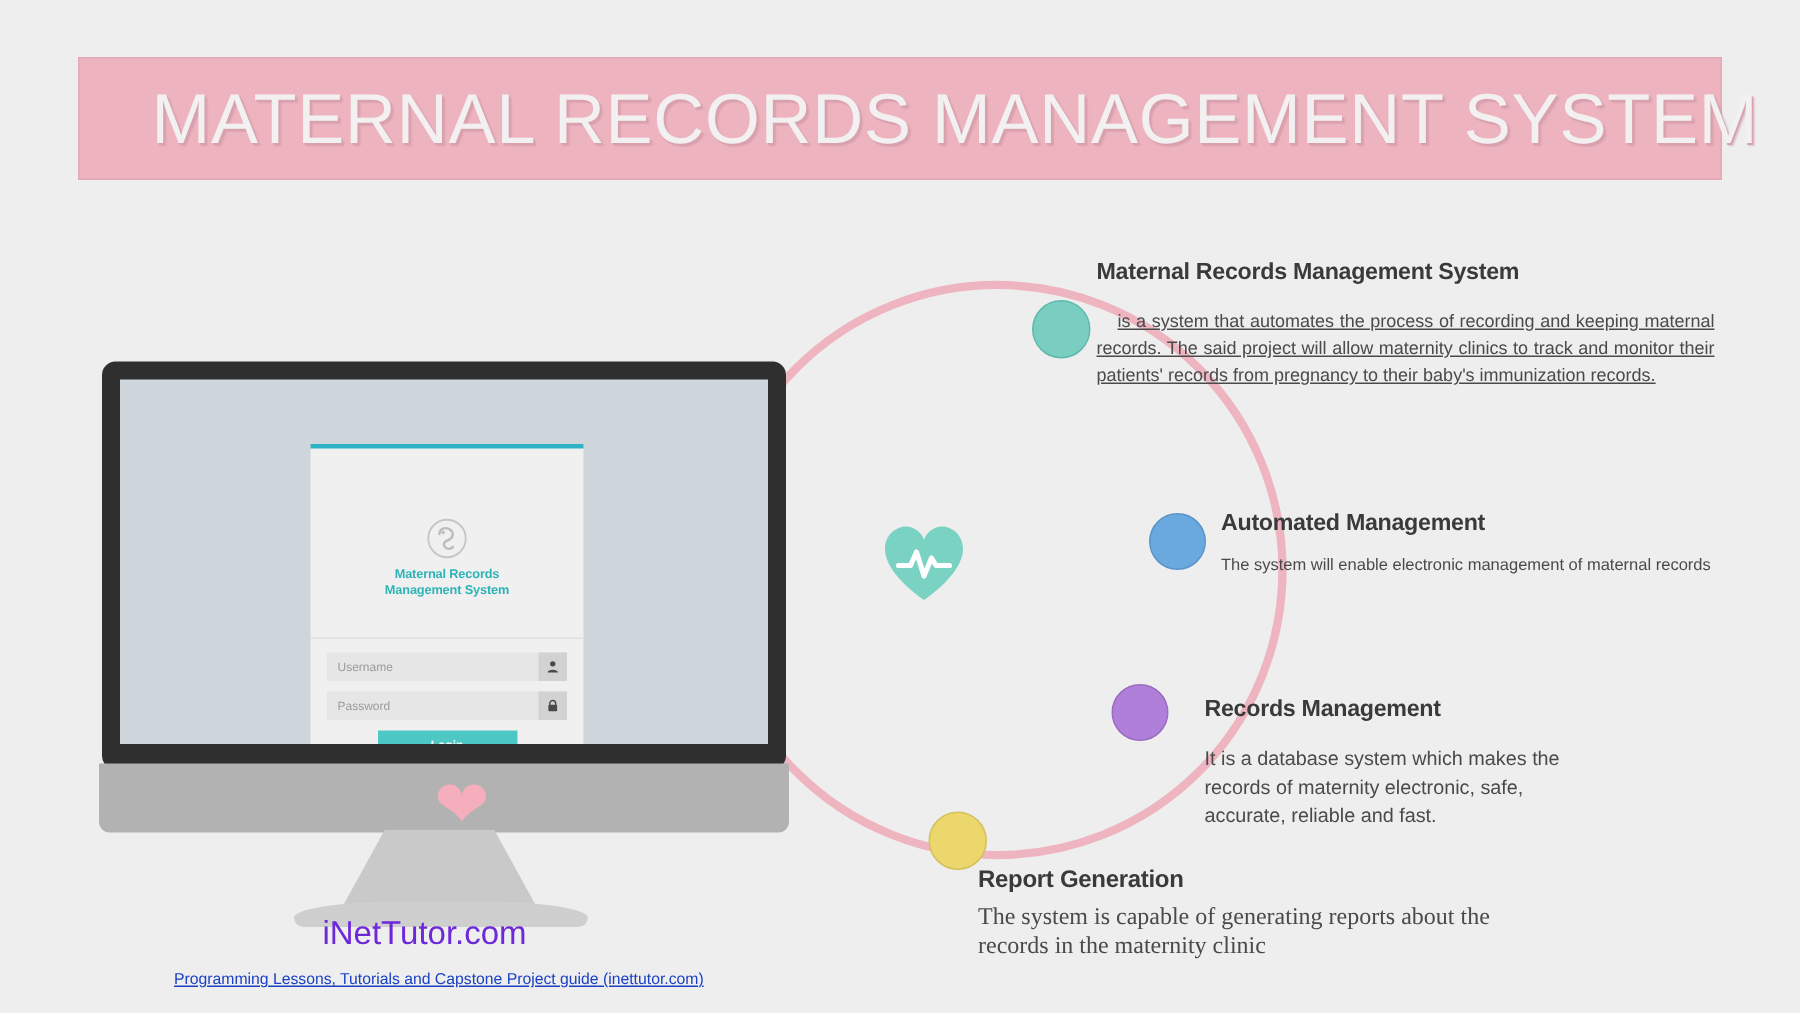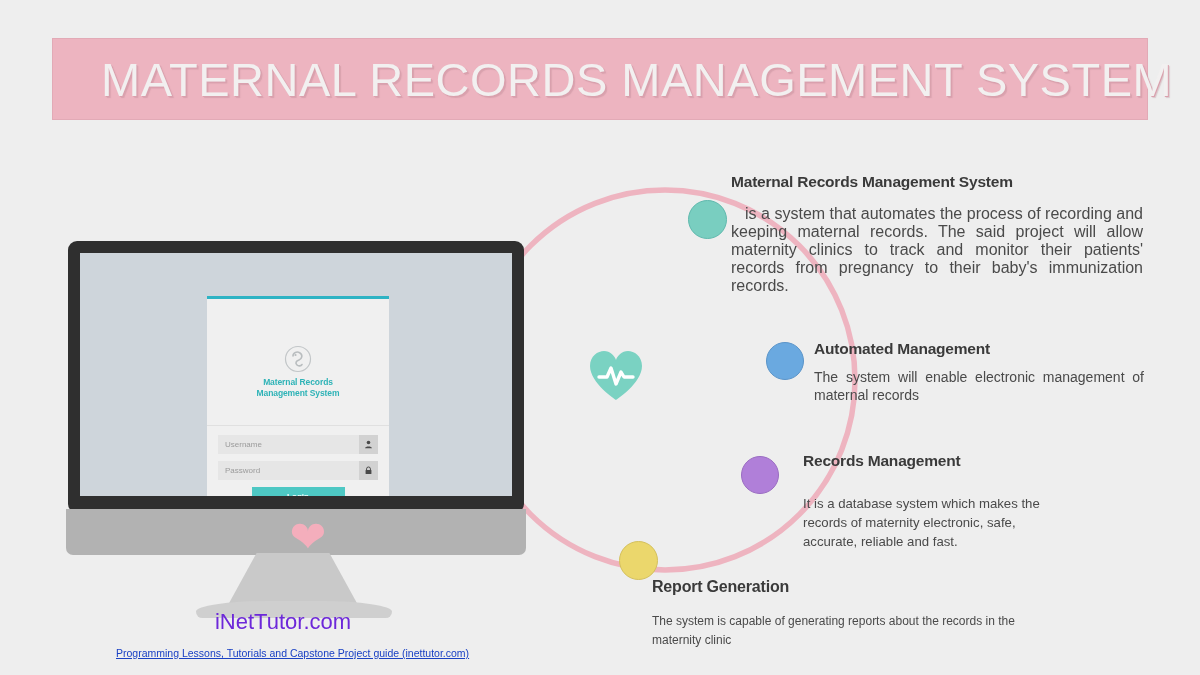--- a/index.html
+++ b/index.html
@@ -249,49 +249,51 @@
     color: #3a3a3a;
   }
   .block-body {
     color: #4a4a4a;
   }
 
   .block-1 { left: 731px; top: 173px; width: 412px; }
   .block-1 .block-heading { font-size: 15.5px; letter-spacing: -0.2px; }
   .block-1 .block-body {
     margin-top: 14px;
-    font-size: 16px;
+    font-size: 12px;
     line-height: 18px;
     text-align: justify;
     text-indent: 14px;
+    text-decoration: underline;
   }
 
   .block-2 { left: 814px; top: 340px; width: 330px; }
   .block-2 .block-heading { font-size: 15.5px; letter-spacing: -0.2px; }
   .block-2 .block-body {
     margin-top: 10px;
-    font-size: 14px;
+    font-size: 11px;
     line-height: 18px;
     text-align: justify;
   }
 
   .block-3 { left: 803px; top: 452px; width: 252px; }
-  .block-3 .block-heading { font-size: 15.5px; letter-spacing: -0.2px; }
+  .block-3 .block-heading { font-size: 15.5px; letter-spacing: -0.2px; margin-top: 12px; }
   .block-3 .block-body {
-    margin-top: 24px;
+    margin-top: 14px;
     font-size: 13.2px;
     line-height: 19px;
   }
 
   .block-4 { left: 652px; top: 578px; width: 370px; }
   .block-4 .block-heading { font-size: 16px; letter-spacing: -0.2px; }
   .block-4 .block-body {
-    margin-top: 16px;
-    font-size: 12px;
+    margin-top: 6px;
+    font-size: 16px;
     line-height: 19px;
+    font-family: Liberation Serif, serif;
   }
 </style>
 </head>
 <body>
 
 <div id="slide">
 
   <div class="title-banner">
     <div class="title-text">MATERNAL RECORDS MANAGEMENT SYSTEM</div>
   </div>

